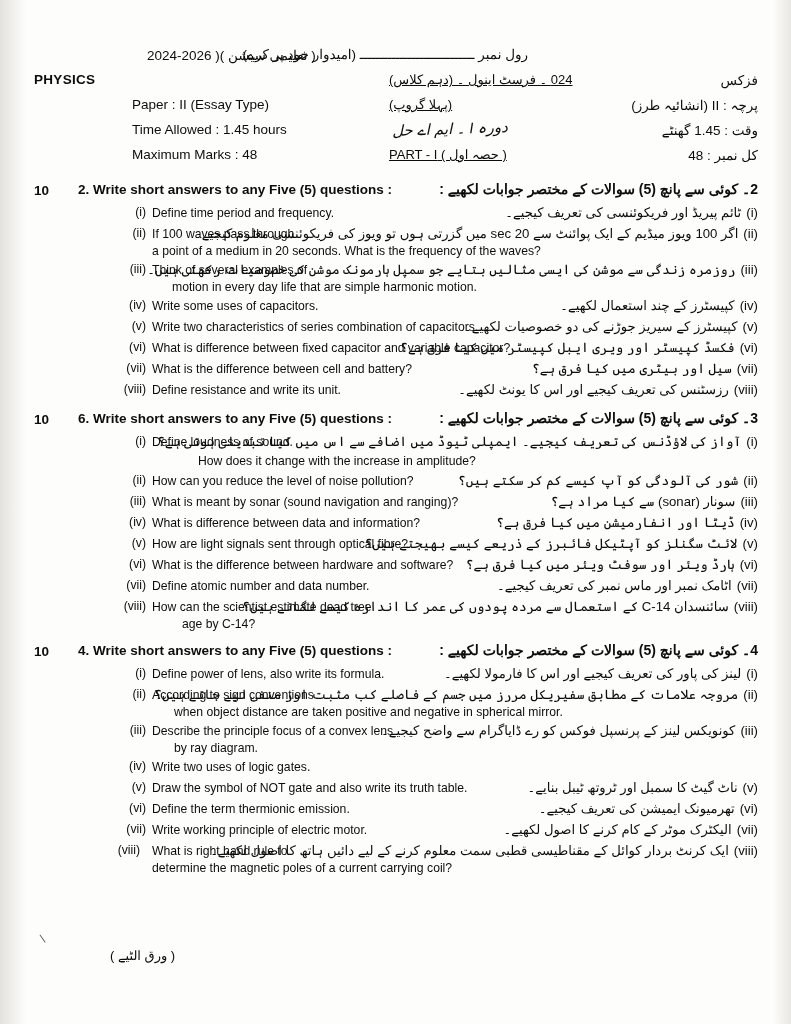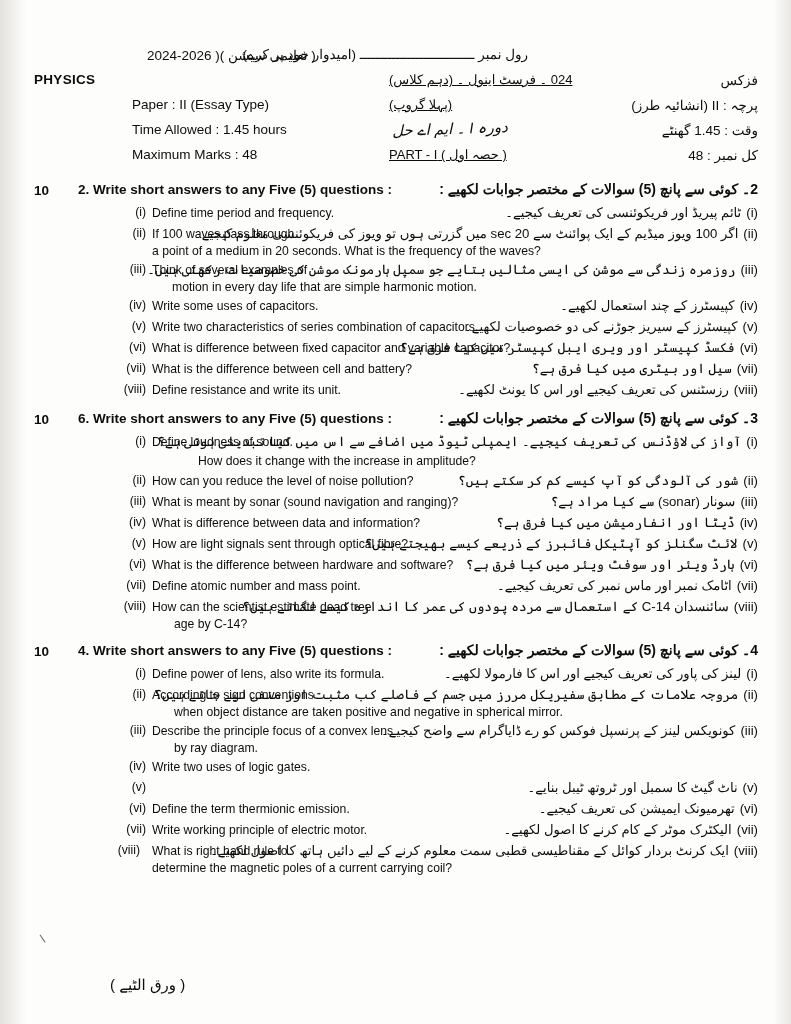--- a/index.html
+++ b/index.html
@@ -176,22 +176,22 @@
     line-height: 17px;
     white-space: nowrap;
   }
   .num-ur { display: inline-block; margin-left: 5px; }
   .hand {
     font-style: italic;
   }
   .footnote {
     position: absolute;
     left: 110px;
-    top: 976px;
-    font-size: 15px;
+    top: 948px;
+    font-size: 13px;
     direction: rtl;
   }
   .stray-mark {
     position: absolute;
     left: 41px;
     top: 932px;
     font-size: 12px;
     color: #555;
     transform: rotate(-20deg);
   }
@@ -356,33 +356,33 @@
       <div class="qitem" style="height:19px;">
         <span class="num-en">(vi)</span>
         <span class="txt-en wide">What is the difference between hardware and software?</span>
         <span class="ur-block">
           <span class="num-ur">(vi)</span><span>ہارڈ ویئر اور سوفٹ ویئر میں کیا فرق ہے؟</span>
         </span>
       </div>
 
       <div class="qitem" style="height:19px;">
         <span class="num-en">(vii)</span>
-        <span class="txt-en">Define atomic number and mass point.</span>
+        <span class="txt-en">Define atomic number and data number.</span>
         <span class="ur-block">
           <span class="num-ur">(vii)</span><span>اٹامک نمبر اور ماس نمبر کی تعریف کیجیے۔</span>
         </span>
       </div>
 
       <div class="qitem" style="height:34px;">
         <span class="num-en">(viii)</span>
         <span class="txt-en">How can the scientist estimate dead tree</span>
         <span class="ur-block">
           <span class="num-ur">(viii)</span><span>سائنسدان C-14 کے استعمال سے مردہ پودوں کی عمر کا اندازہ کیسے لگاتے ہیں؟</span>
         </span>
-        <div class="cont-en" style="position:absolute; left:140px; top:16px; margin-left:0;">age by C-14?</div>
+        <div class="cont-en" style="position:absolute; left:140px; top:16px; margin-left:8px;">age by C-14?</div>
       </div>
     </div>
 
     <div class="qsection">
       <div class="qhead">
         <span class="qmarks">10</span>
         <span class="qtitle-en">4.  Write short answers to any Five (5) questions :</span>
         <span class="qtitle-ur">4۔ کوئی سے پانچ (5) سوالات کے مختصر جوابات لکھیے :</span>
       </div>
 
@@ -412,20 +412,21 @@
         <div class="cont-en" style="position:absolute; left:140px; top:16px; margin-left:0;">by ray diagram.</div>
       </div>
 
       <div class="qitem" style="height:19px;">
         <span class="num-en">(iv)</span>
         <span class="txt-en">Write two uses of logic gates.</span>
       </div>
 
       <div class="qitem" style="height:19px;">
         <span class="num-en">(v)</span>
+        <span class="txt-en wide">Draw the symbol of NOT gate and also write its truth table.</span>
         <span class="ur-block">
           <span class="num-ur">(v)</span><span>ناٹ گیٹ کا سمبل اور ٹروتھ ٹیبل بنایے۔</span>
         </span>
       </div>
 
       <div class="qitem" style="height:19px;">
         <span class="num-en">(vi)</span>
         <span class="txt-en">Define the term thermionic emission.</span>
         <span class="ur-block">
           <span class="num-ur">(vi)</span><span>تھرمیونک ایمیشن کی تعریف کیجیے۔</span>

